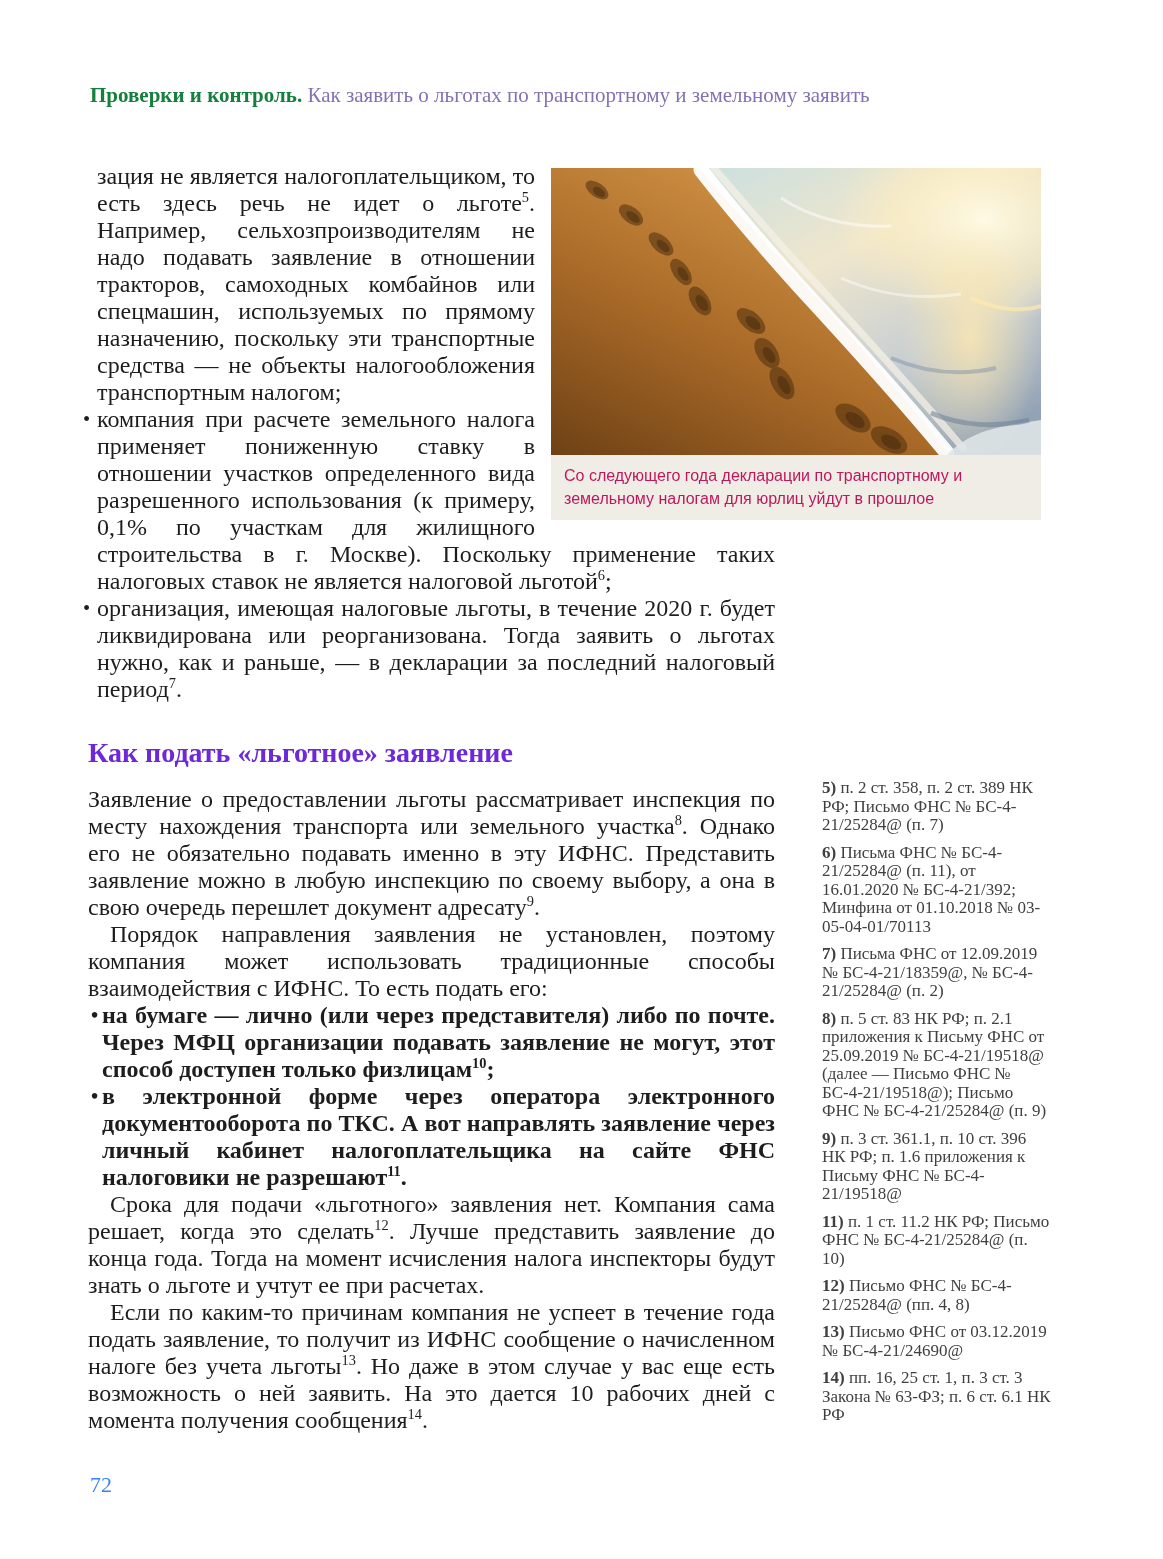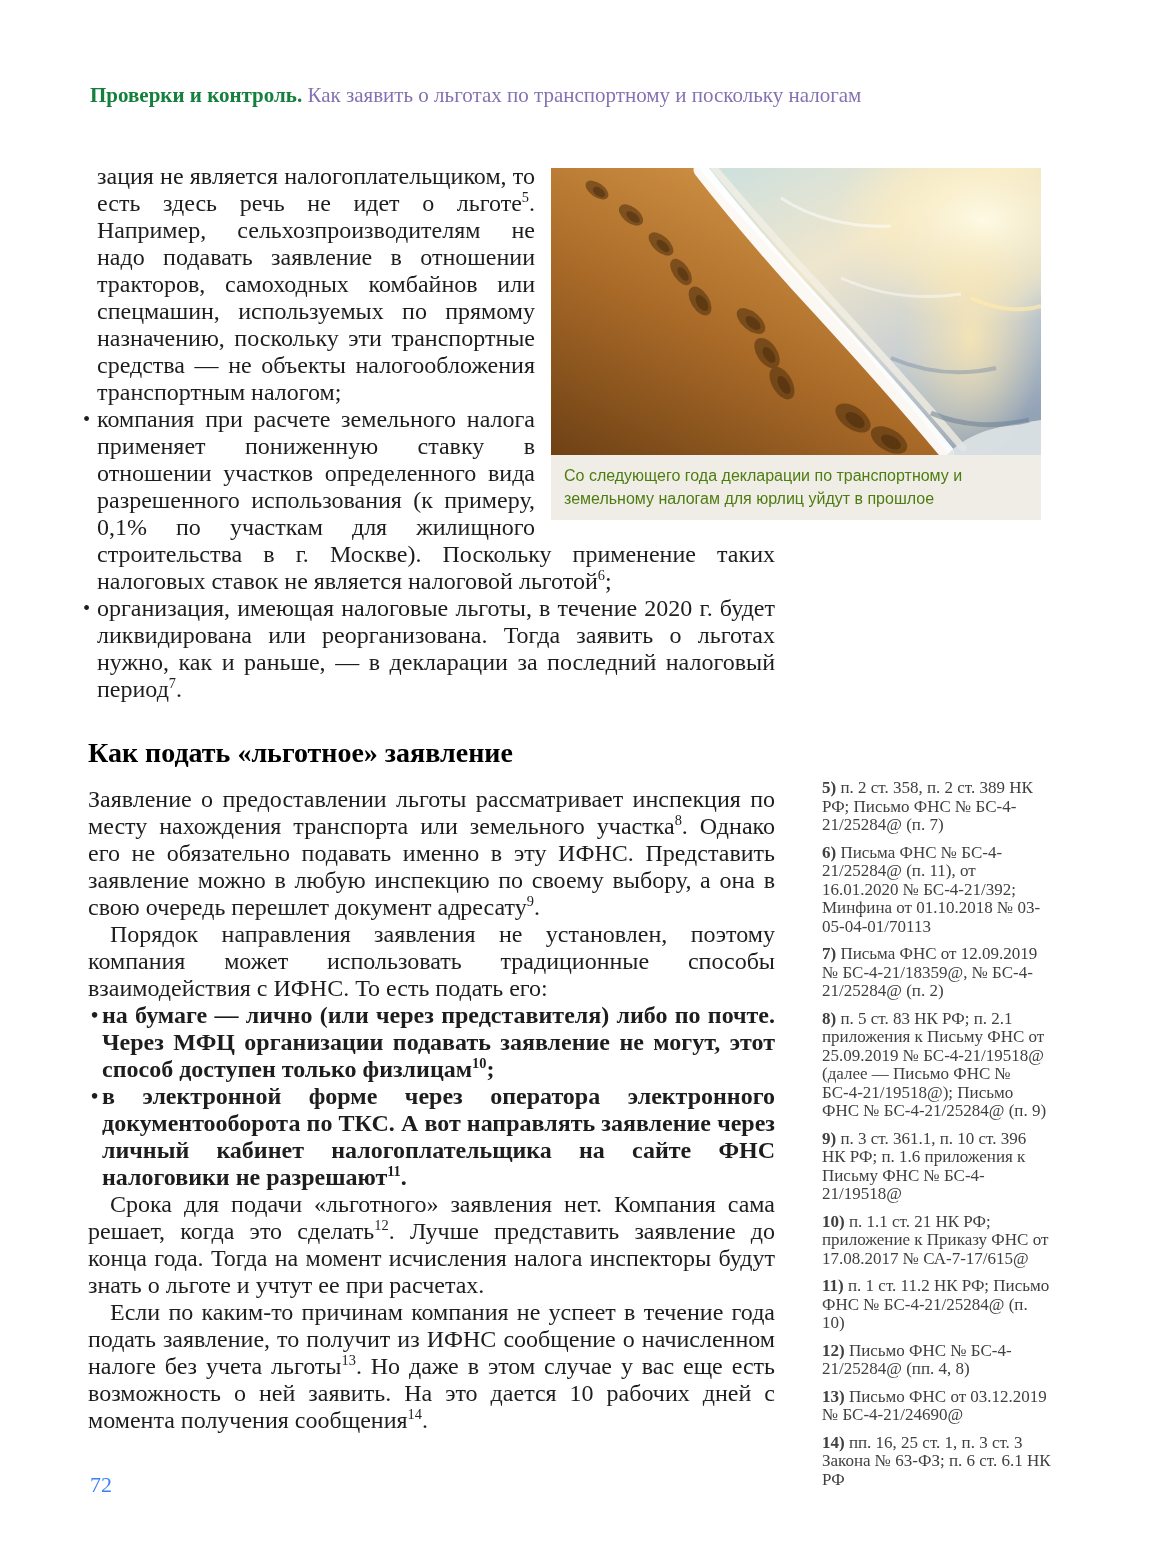--- a/index.html
+++ b/index.html
@@ -22,21 +22,21 @@
   .headtitle{color:#8471b2;}
 
   
   .photo{
     position:absolute;left:551px;top:168px;width:490px;margin:0;
   }
   .photo svg{display:block;width:490px;height:287px;}
   .photo figcaption{
     background:#f0ede7;
     font-family:"Liberation Sans","DejaVu Sans",sans-serif;
-    font-size:16px;line-height:23px;color:#4d7c0f;
+    font-size:16px;line-height:23px;color:#be185d;
     padding:9px 13px 10px 13px;
   }
 
   
   .article{
     position:absolute;left:88px;top:163px;width:687px;
     font-size:24px;line-height:27px;
     text-align:justify;
     -moz-text-align-last:left;text-align-last:left;
   }
@@ -46,21 +46,21 @@
   p.bullet{position:relative;}
   p.bullet::before{content:"\2022";position:absolute;left:-14px;top:0;font-size:0.85em;}
   p.bullet2{position:relative;padding-left:14px;font-weight:bold;}
   p.bullet2::before{content:"\2022";position:absolute;left:3px;top:0;font-size:0.85em;}
   p.indent{text-indent:22px;}
   .article sup{font-size:60%;line-height:0;vertical-align:super;}
   h2.section-heading{
     clear:none;
     margin:33px 0 16px 0;
     font-size:28px;line-height:34px;
-    font-weight:bold;color:#000000;
+    font-weight:bold;color:#6d28d9;
     text-align:left;
   }
 
   
   .sidebar{
     position:absolute;left:822px;top:779px;width:232px;
     font-size:17px;line-height:18.5px;color:#404040;
   }
   .footnote{margin:0 0 9px 0;}
   .footnote b{font-weight:bold;}
@@ -70,21 +70,21 @@
     position:absolute;left:90px;top:1472px;
     font-size:22px;color:#3b82f6;
   }
 </style>
 </head>
 <body>
 
 <div class="page">
 
   <div class="header">
-    <span class="kicker">Проверки и контроль.</span><span class="headtitle"> Как заявить о льготах по транспортному и поскольку налогам</span>
+    <span class="kicker">Проверки и контроль.</span><span class="headtitle"> Как заявить о льготах по транспортному и земельному заявить</span>
   </div>
 
   <figure class="photo">
     <svg viewBox="0 0 490 287" aria-hidden="true">
       <defs>
         <linearGradient id="sand" x1="0" y1="1" x2="0.85" y2="0">
           <stop offset="0" stop-color="#6e4115"></stop>
           <stop offset="0.4" stop-color="#a96a28"></stop>
           <stop offset="0.75" stop-color="#cd8f42"></stop>
           <stop offset="1" stop-color="#edb867"></stop>
@@ -165,21 +165,20 @@
         <p class="indent">Если по каким-то причинам компания не успеет в течение года подать заявление, то получит из ИФНС сообщение о начисленном налоге без учета льготы<sup>13</sup>. Но даже в этом случае у вас еще есть возможность о ней заявить. На это дается 10 рабочих дней с момента получения сообщения<sup>14</sup>.</p>
       </div>
   </div>
 
   <aside id="footnotes" class="sidebar">
       <div class="footnote"><b>5) </b>п. 2 ст. 358, п. 2 ст. 389 НК РФ; Письмо ФНС № БС-4-21/25284@ (п. 7)</div>
       <div class="footnote"><b>6) </b>Письма ФНС № БС-4-21/25284@ (п. 11), от 16.01.2020 № БС-4-21/392; Минфина от 01.10.2018 № 03-05-04-01/70113</div>
       <div class="footnote"><b>7) </b>Письма ФНС от 12.09.2019 № БС-4-21/18359@, № БС-4-21/25284@ (п. 2)</div>
       <div class="footnote"><b>8) </b>п. 5 ст. 83 НК РФ; п. 2.1 приложения к Письму ФНС от 25.09.2019 № БС-4-21/19518@ (далее — Письмо ФНС № БС-4-21/19518@); Письмо ФНС № БС-4-21/25284@ (п. 9)</div>
       <div class="footnote"><b>9) </b>п. 3 ст. 361.1, п. 10 ст. 396 НК РФ; п. 1.6 приложения к Письму ФНС № БС-4-21/19518@</div>
-      <div class="footnote"><b>10) </b>п. 1.1 ст. 21 НК РФ; приложение к Приказу ФНС от 17.08.2017 № СА-7-17/615@</div>
       <div class="footnote"><b>11) </b>п. 1 ст. 11.2 НК РФ; Письмо ФНС № БС-4-21/25284@ (п. 10)</div>
       <div class="footnote"><b>12) </b>Письмо ФНС № БС-4-21/25284@ (пп. 4, 8)</div>
       <div class="footnote"><b>13) </b>Письмо ФНС от 03.12.2019 № БС-4-21/24690@</div>
       <div class="footnote"><b>14) </b>пп. 16, 25 ст. 1, п. 3 ст. 3 Закона № 63-ФЗ; п. 6 ст. 6.1 НК РФ</div>
     </aside>
 
   <div class="pagenum">72</div>
 
 </div>
 

